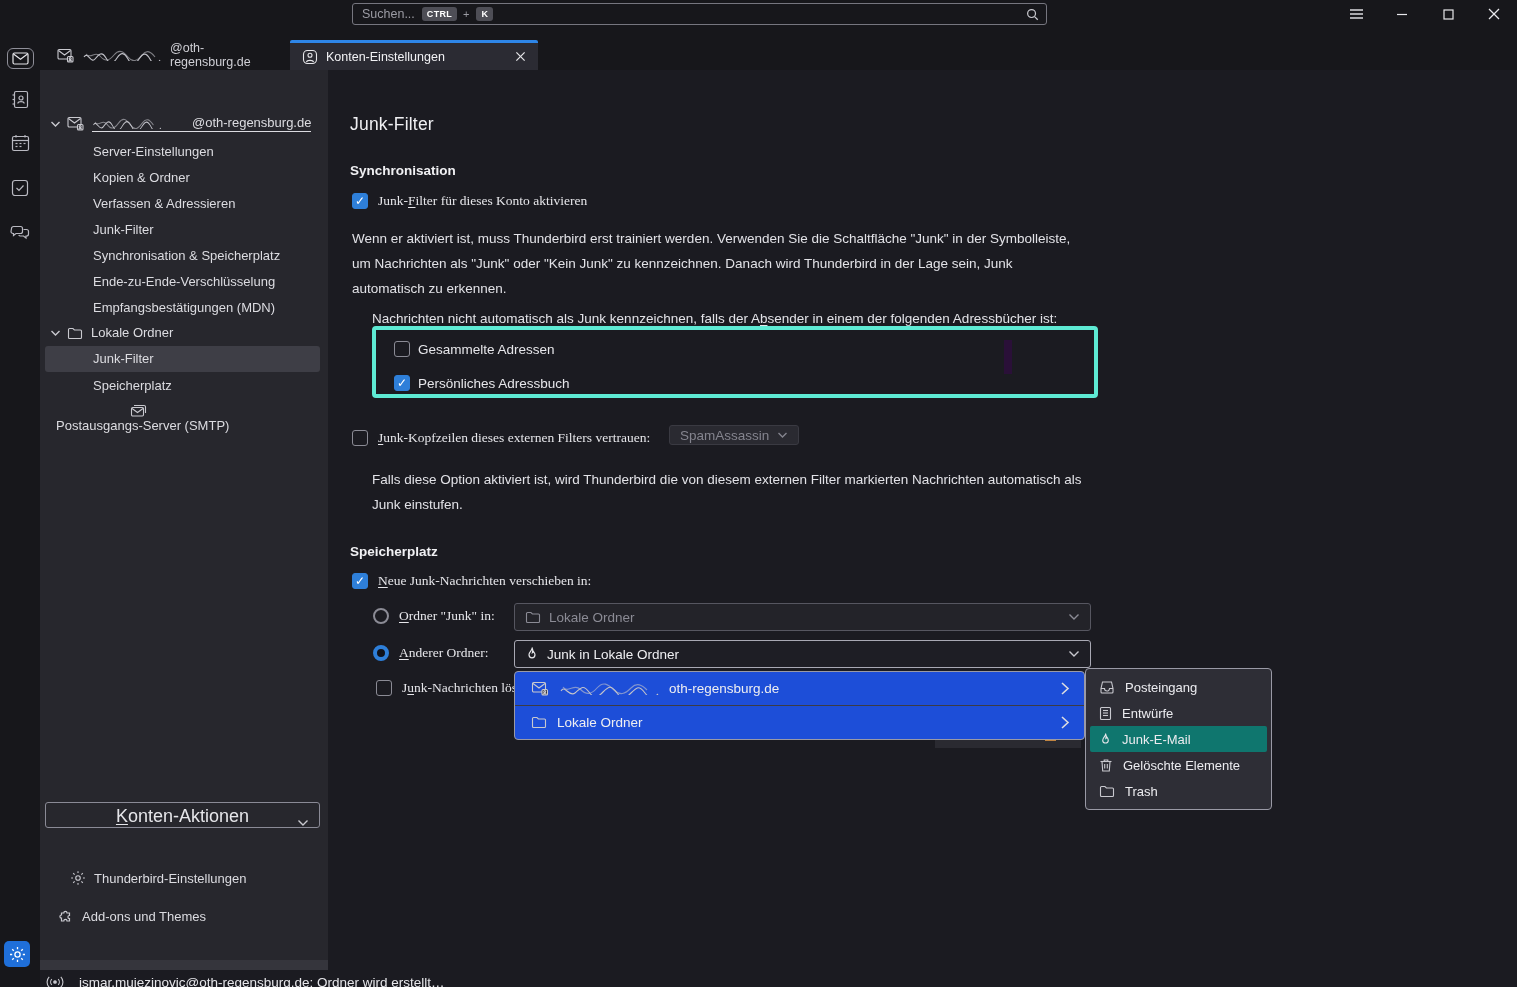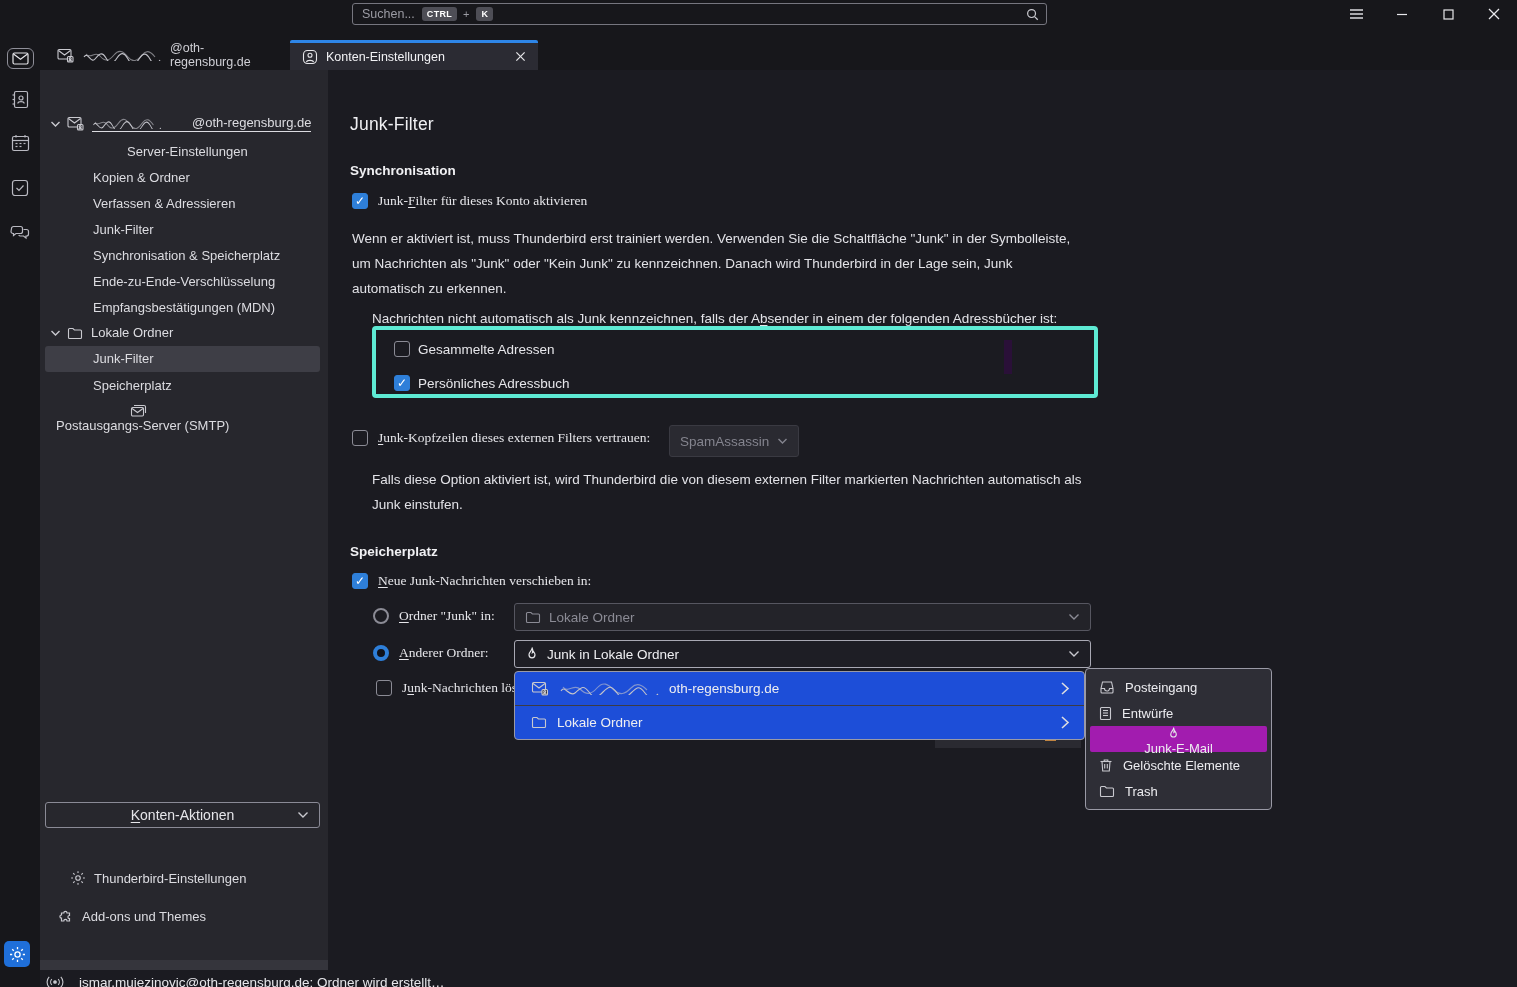--- a/index.html
+++ b/index.html
@@ -36,21 +36,21 @@
       border-radius:5px; display:flex; align-items:center; justify-content:center; }
 
   
   .sidebar { position:absolute; left:40px; top:70px; width:288px; height:902px; background:#27272d; }
   .tree-row { position:absolute; display:flex; align-items:center; color:#dcdce1; font-size:13px; }
   .tree-row .chev { margin-right:6px; display:flex; }
   .tree-row .ic { margin-right:8px; display:flex; }
   .acct-name { border-bottom:1px solid #dcdce1; padding-bottom:1px; display:flex; align-items:center; }
   .sel-row { position:absolute; left:5px; width:275px; height:26px; background:#3e3e46; border-radius:3px; }
   .btn-outline { position:absolute; left:5px; top:732px; width:275px; height:26px; border:1px solid #8a8a96;
-      border-radius:3px; display:flex; align-items:center; justify-content:center; font-size:14px; color:#e6e6ea; }
+      border-radius:3px; display:flex; align-items:flex-end; justify-content:center; font-size:18px; color:#e6e6ea; }
   .btn-outline .chev { position:absolute; right:10px; display:flex; }
   .side-strip { position:absolute; left:0px; top:890px; width:288px; height:12px; background:#35353c; }
 
   .ak { text-decoration:underline; text-underline-offset:2px; }
 
   
   .h1 { position:absolute; font-size:17.5px; font-weight:400; color:#f0f0f3; letter-spacing:.2px; }
   .h2 { position:absolute; font-size:13.5px; font-weight:bold; color:#f0f0f3; }
   .chk { width:16px; height:16px; border:1px solid #8b8b95; border-radius:3px; background:transparent;
       display:flex; align-items:center; justify-content:center; flex:none; }
@@ -77,21 +77,21 @@
   .popup { position:absolute; left:514px; top:671px; width:571px; height:69px; background:#1d4ed8;
       border:1px solid #9a9aa6; border-radius:4px; z-index:10; }
   .popup .prow { height:33px; display:flex; align-items:center; padding:0 14px 0 16px; color:#eeeef1; font-size:13.5px; }
   .popup .prow + .prow { border-top:1px solid #3c3c44; }
   .popup .prow .ic { margin-right:10px; display:flex; }
   .popup .prow .sub { margin-left:auto; display:flex; }
   .submenu { position:absolute; left:1085px; top:668px; width:187px; background:#2e2e36;
       border:1px solid #9a9aa6; border-radius:4px; padding:5px 0; z-index:11; }
   .submenu .mrow { height:26px; margin:0 4px; display:flex; align-items:center; padding:0 9px; border-radius:2px;
       color:#ececf0; font-size:13px; }
-  .submenu .mrow.hl { background:#a21caf;flex-direction:column; }
+  .submenu .mrow.hl { background:#0f766e; }
   .submenu .mrow .ic { margin-right:10px; display:flex; }
 
   .partial-ctrl { position:absolute; left:935px; top:737px; width:146px; height:11px; background:#2a2a31;
       border-top:1px solid #6a6a75; border-radius:3px 3px 0 0; z-index:5; }
   .partial-ctrl .dash { position:absolute; left:110px; top:0px; width:11px; height:3px; background:#c08340; }
 
   
   .statusbar { position:absolute; left:40px; top:970px; width:1477px; height:17px; background:#1b1b21;
       display:flex; align-items:flex-start; gap:14px; padding:5px 0 0 5px; color:#e6e6ea; font-size:13.5px; }
 
@@ -272,21 +272,21 @@
         <span>
           <svg width="100" height="12" viewBox="0 0 100 12" fill="none" stroke="#c3c3ca" stroke-width="1.1">
               <path d="M2 8c4-6 8 7 13 2s8-8 13-1 8 6 13 0 8-6 13 1 8 6 13 0 8-7 13 0 8 6 13 1" transform="scale(0.74,1)"></path>
               <path d="M4 5c5 6 10-4 16 2s10 5 16-1 10-4 16 2 10 4 16-2 10-3 15 2" opacity=".6" transform="scale(0.74,1)"></path>
             </svg>
         </span>
         <span>@oth-regensburg.de</span>
       </span>
     </div>
 
-    <div class="tree-row" style="left:53px; top:74px;margin-left:34px;">
+    <div class="tree-row" style="left:53px; top:74px;">
         <span>Server-Einstellungen</span>
       </div>
     <div class="tree-row" style="left:53px; top:100px;">
         <span>Kopien &amp; Ordner</span>
       </div>
     <div class="tree-row" style="left:53px; top:126px;">
         <span>Verfassen &amp; Adressieren</span>
       </div>
     <div class="tree-row" style="left:53px; top:152px;">
         <span>Junk-Filter</span>
@@ -387,21 +387,21 @@
       <span class="chk checked"></span>
       <span>Persönliches Adressbuch</span>
     </div>
   </div>
   <div class="artifact"></div>
 
   <div class="row-abs" style="left:352px; top:430px;">
     <span class="chk"></span>
     <span><span></span><span class="ak">J</span><span>unk-Kopfzeilen dieses externen Filters vertrauen:</span></span>
   </div>
-  <div class="dd-disabled" style="left:669px; top:425px; height:32px;">
+  <div class="dd-disabled" style="left:669px; top:425px; height:20px;">
     <span>SpamAssassin</span>
     <span class="chev">
       <svg width="11" height="7" viewBox="0 0 11 7" fill="none" stroke="#84848e" stroke-width="1.4">
           <path d="M1.5 1l4 4 4-4"></path>
         </svg>
     </span>
   </div>
 
   <div class="para" style="left:372px; top:467px; width:730px;">Falls diese Option aktiviert ist, wird Thunderbird die von diesem externen Filter markierten Nachrichten automatisch als Junk einstufen.</div>
 

